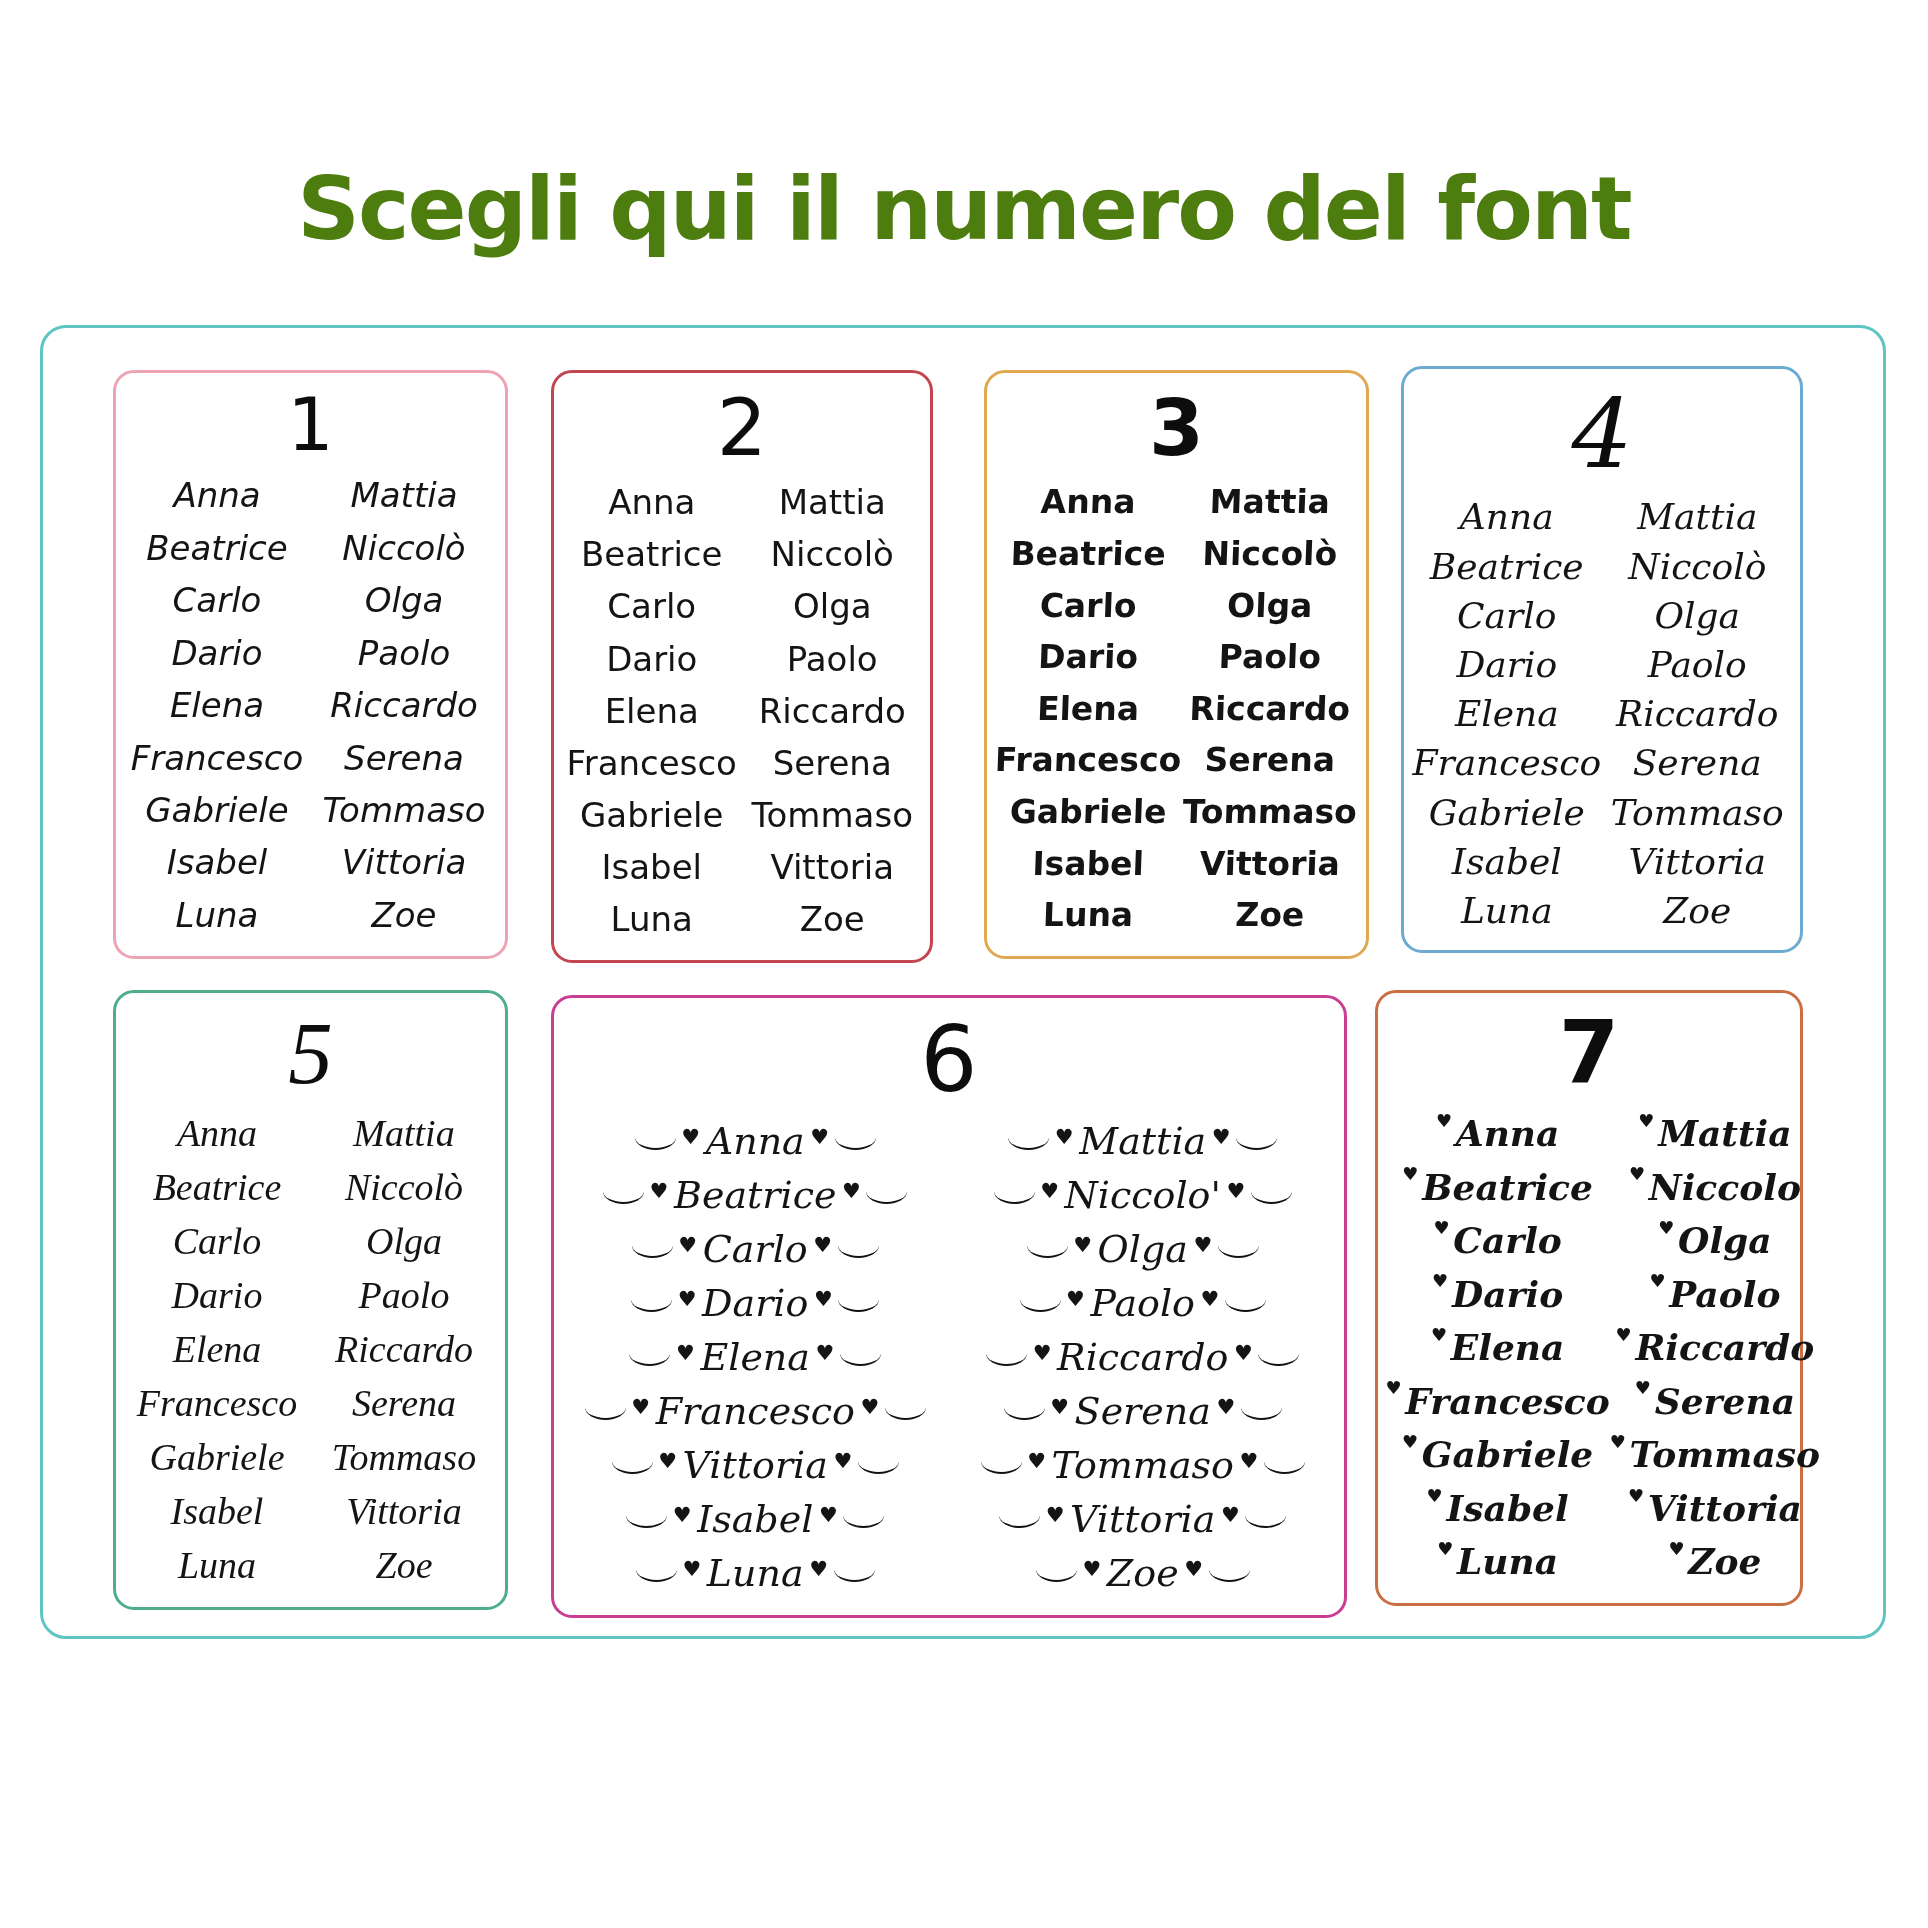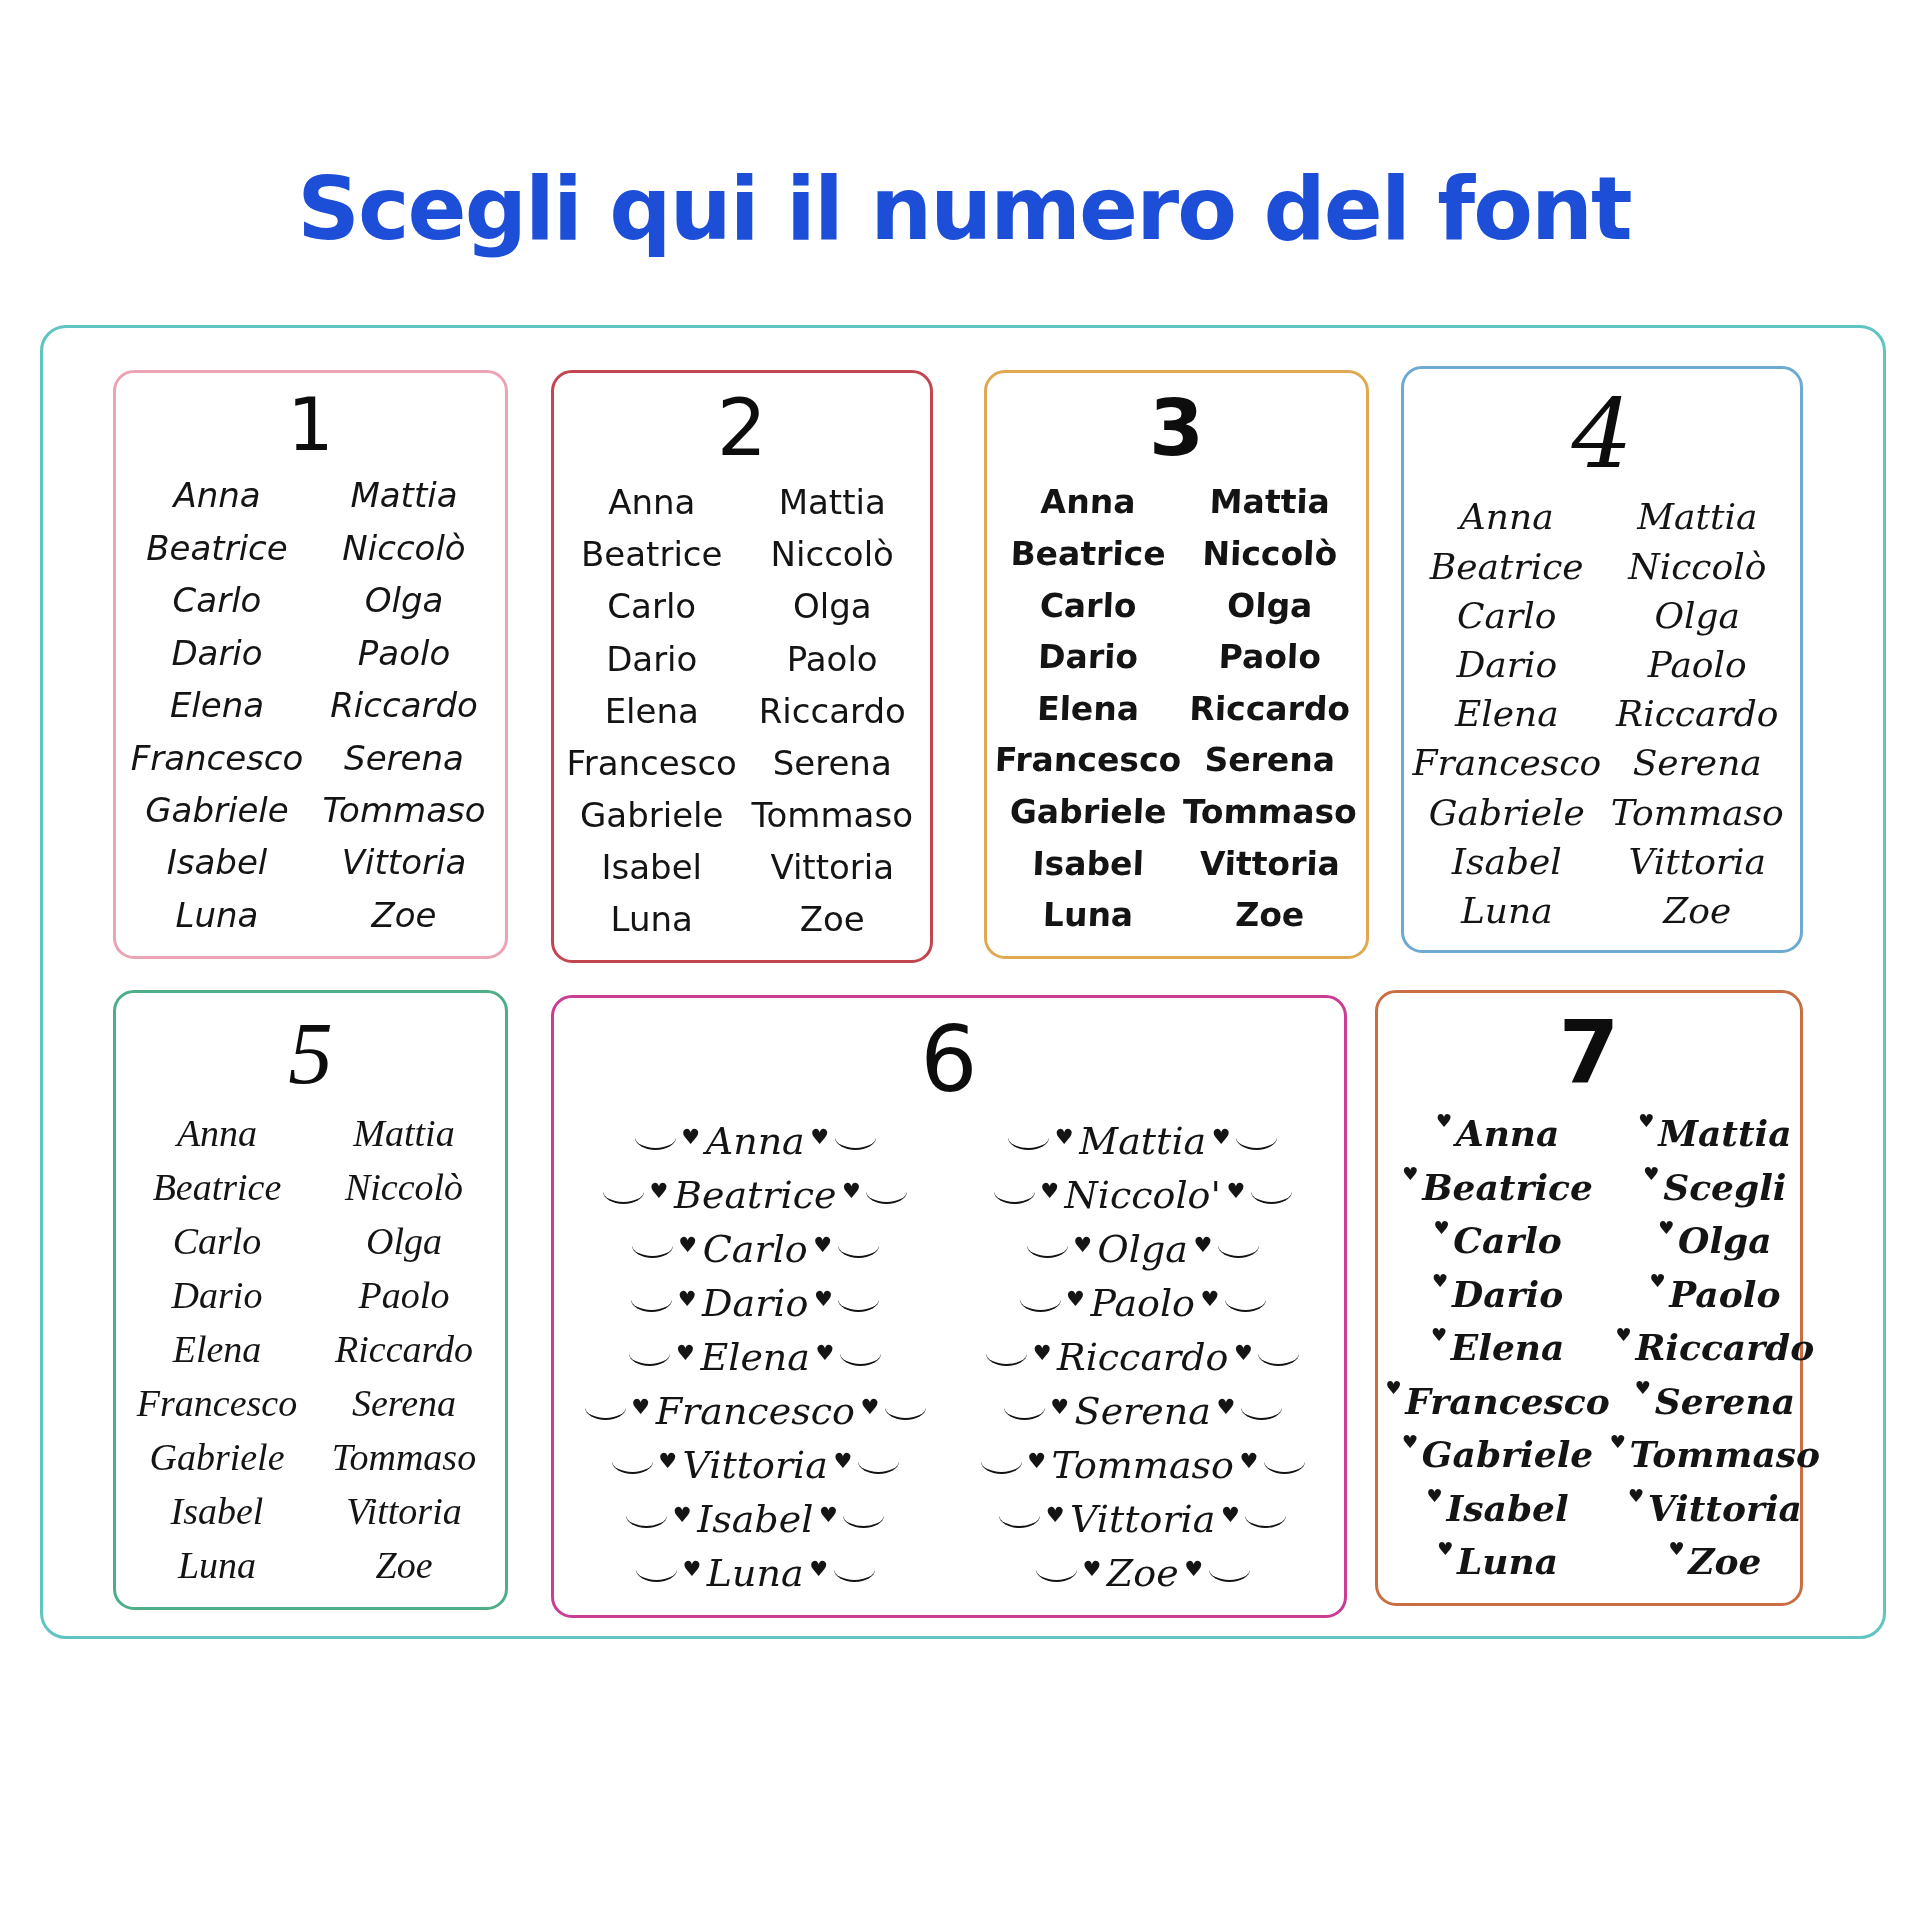--- a/index.html
+++ b/index.html
@@ -1,20 +1,20 @@
 <!DOCTYPE html>
 <html style="font-size:15px"><head>
 <meta charset="utf-8">
 <style>
   html,body{margin:0;padding:0;background:#ffffff;}
   .canvas{position:relative;width:1928px;height:1928px;background:#ffffff;overflow:hidden;
           font-family:"Liberation Sans",sans-serif;color:#111;}
   .title{position:absolute;top:158px;left:0;right:0;text-align:center;
          font-family:"DejaVu Sans",sans-serif;font-weight:700;font-size:87px;
-         letter-spacing:-1.9px;color:#1d4ed8;white-space:nowrap;}
+         letter-spacing:-1.9px;color:#4d7c0f;white-space:nowrap;}
   .outer{position:absolute;left:40px;top:325px;width:1840px;height:1308px;
          border:3.8px solid #5fc4c2;border-radius:26px;background:#fff;}
   .fbox{position:absolute;border:3.8px solid #999;border-radius:21px;background:#fff;
         display:flex;flex-direction:column;align-items:center;box-sizing:border-box;}
   .num{line-height:1;margin-top:9.4px;color:#0d0d0d;}
   .names{flex:1;width:100%;box-sizing:border-box;padding:1.9px 7.5px 15px;
          display:grid;grid-template-columns:1fr 1fr;grid-template-rows:repeat(9,1fr);
          grid-auto-flow:column;}
   .cell{display:flex;align-items:center;justify-content:center;gap:5.6px;
         white-space:nowrap;color:#141414;}
@@ -519,21 +519,21 @@
           <div class="cell">
             <span class="f7heart">♥</span>
             <span class="name">Luna</span>
           </div>
           <div class="cell">
             <span class="f7heart">♥</span>
             <span class="name">Mattia</span>
           </div>
           <div class="cell">
             <span class="f7heart">♥</span>
-            <span class="name">Scegli</span>
+            <span class="name">Niccolo</span>
           </div>
           <div class="cell">
             <span class="f7heart">♥</span>
             <span class="name">Olga</span>
           </div>
           <div class="cell">
             <span class="f7heart">♥</span>
             <span class="name">Paolo</span>
           </div>
           <div class="cell">

